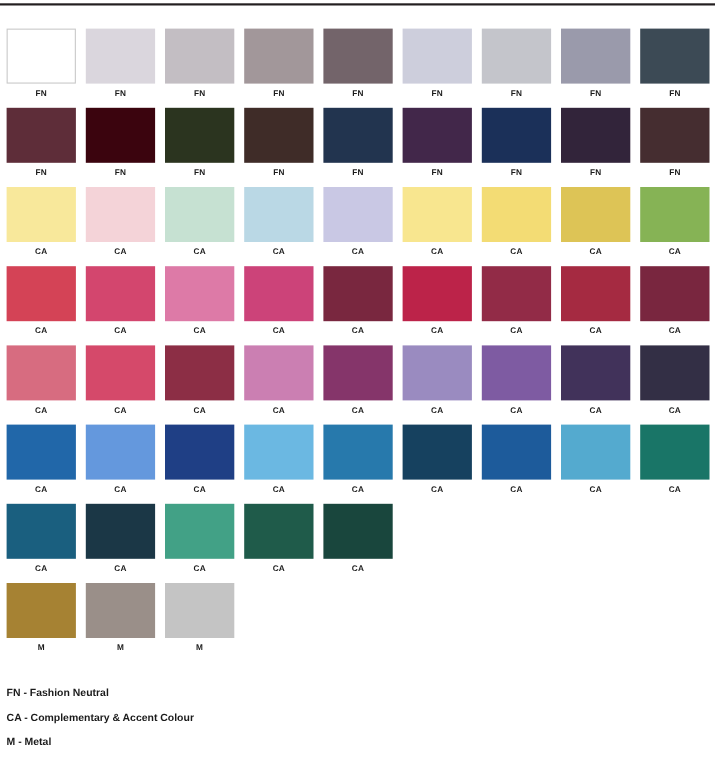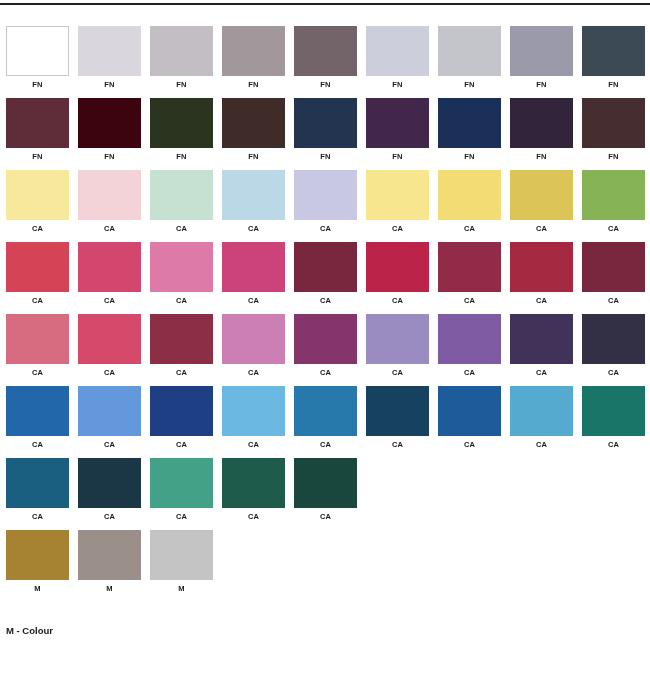--- a/index.html
+++ b/index.html
@@ -360,16 +360,18 @@
           <div class="swatch-label">M</div>
         </div>
         <div class="swatch-cell">
           <div class="swatch-chip" style="background: rgb(196, 196, 196);"></div>
           <div class="swatch-label">M</div>
         </div>
       </div>
     </div>
 
   <div id="legend">
-      <div class="legend-line">M - Colour</div>
+      <div class="legend-line">FN - Fashion Neutral</div>
+      <div class="legend-line">CA - Complementary &amp; Accent Colour</div>
+      <div class="legend-line">M - Metal</div>
     </div>
 
 </div>
 
 </body></html>

